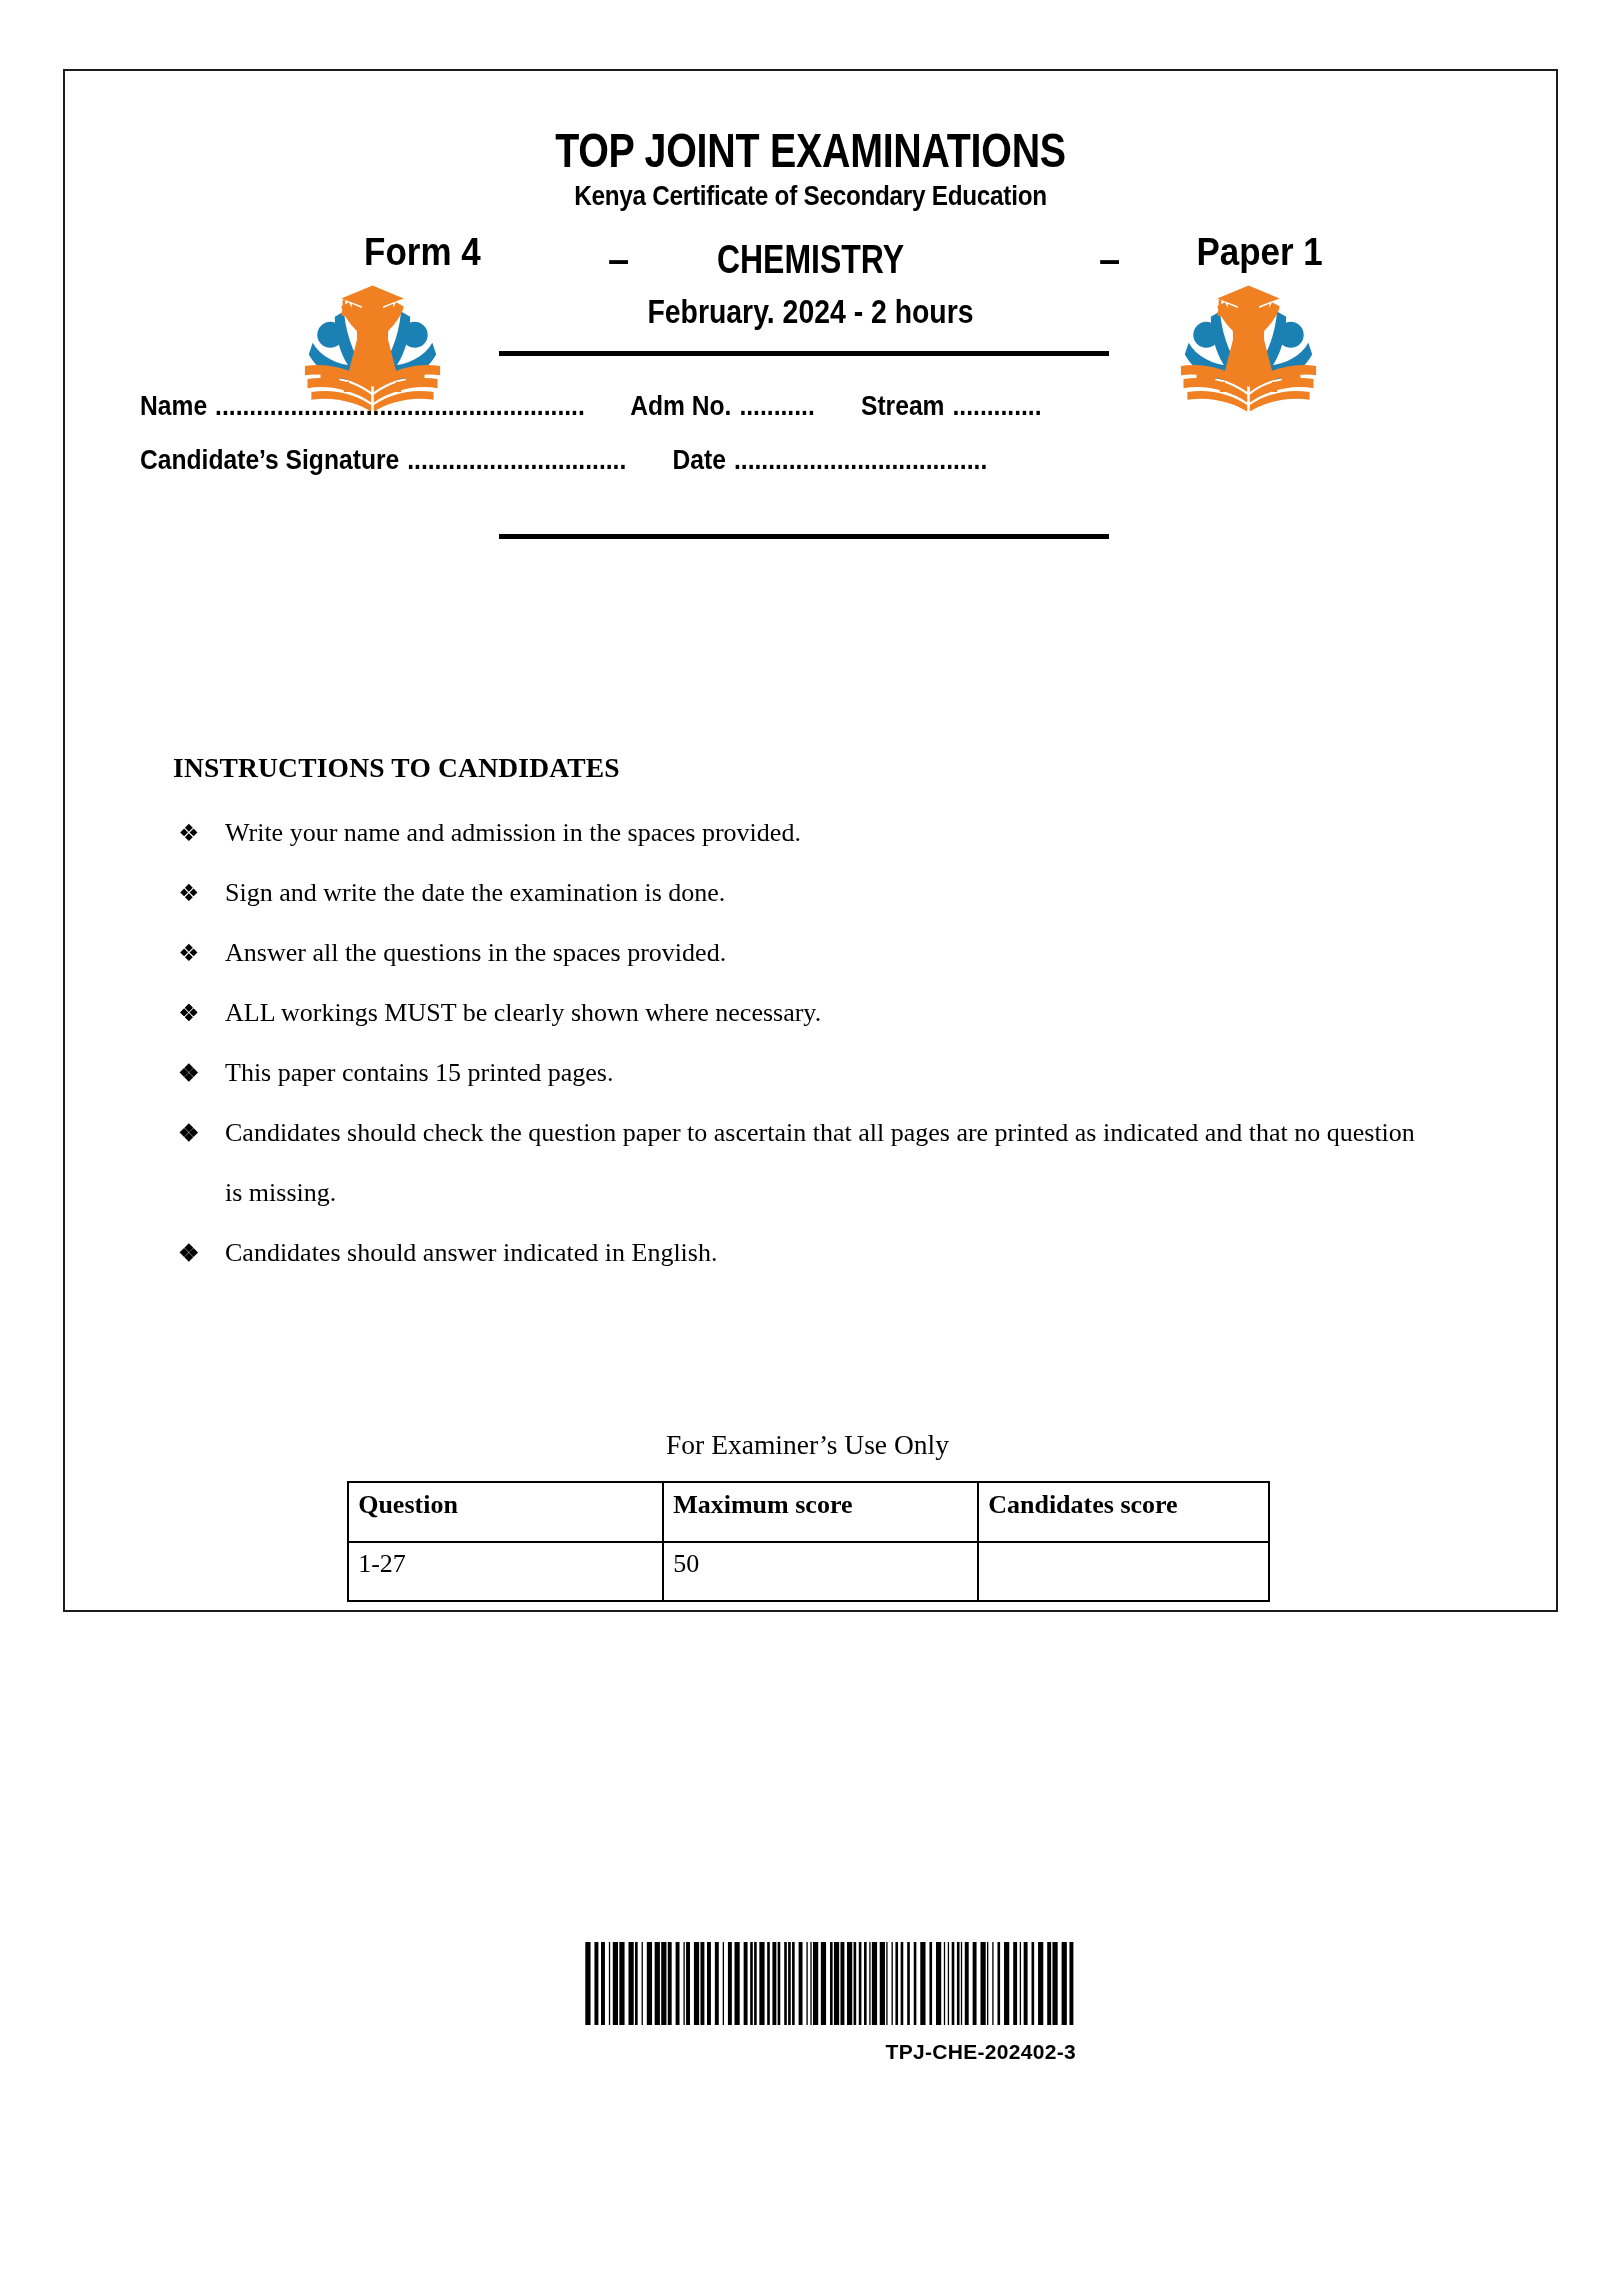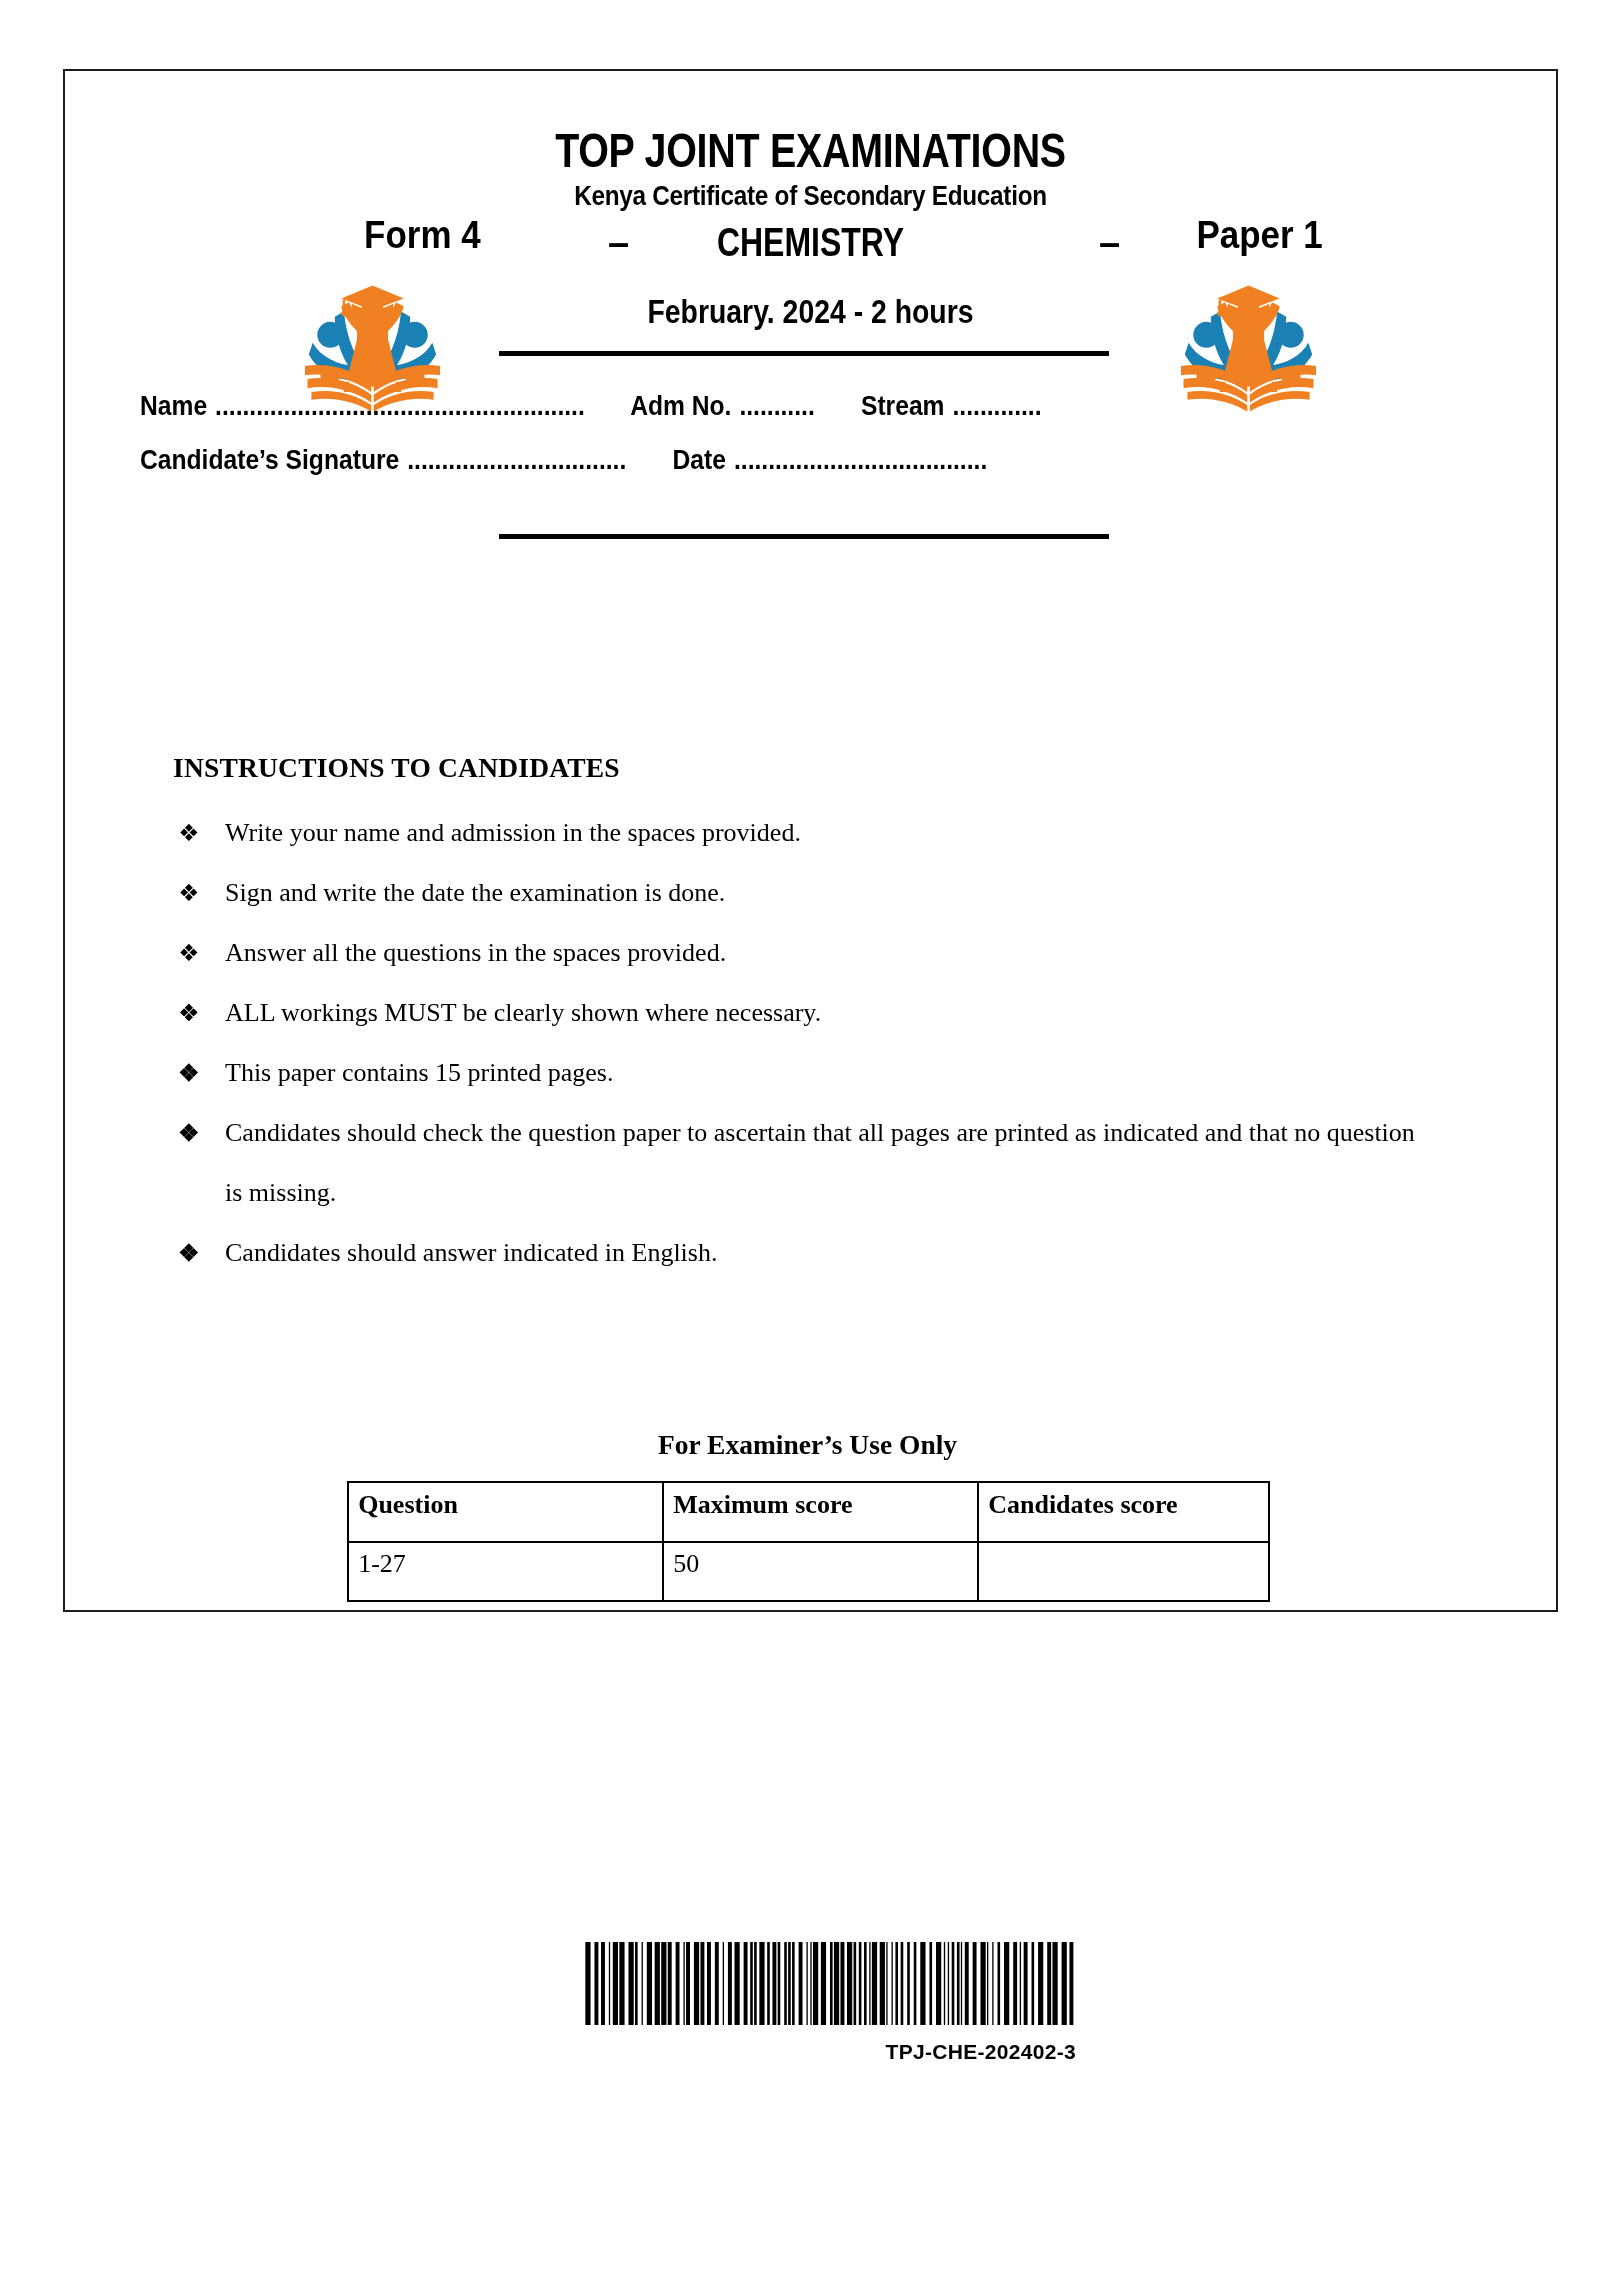--- a/index.html
+++ b/index.html
@@ -55,21 +55,21 @@
   }
   #exam-subtitle {
     top: 110px;
     font-size: 27px;
     transform: scaleX(0.9);
   }
 
   
   #subject-row {
     position: absolute;
-    top: 143px;
+    top: 160px;
     left: 0;
     right: 0;
     height: 59px;
   }
   .subj-item {
     position: absolute;
     font-family: "Liberation Sans Narrow", "Liberation Sans", "DejaVu Sans", sans-serif;
     font-weight: bold;
     white-space: nowrap;
   }
@@ -203,21 +203,21 @@
     top: 1358px;
     width: 100%;
   }
   #examiner-heading {
     position: absolute;
     left: 282px;
     top: 0;
     width: 921px;
     text-align: center;
     font-size: 27.5px;
-    font-weight: bold;
+    font-weight: normal;
     white-space: nowrap;
   }
   #examiner-table {
     position: absolute;
     left: 282px;
     top: 52px;
     width: 921px;
     border-collapse: collapse;
     table-layout: fixed;
   }

